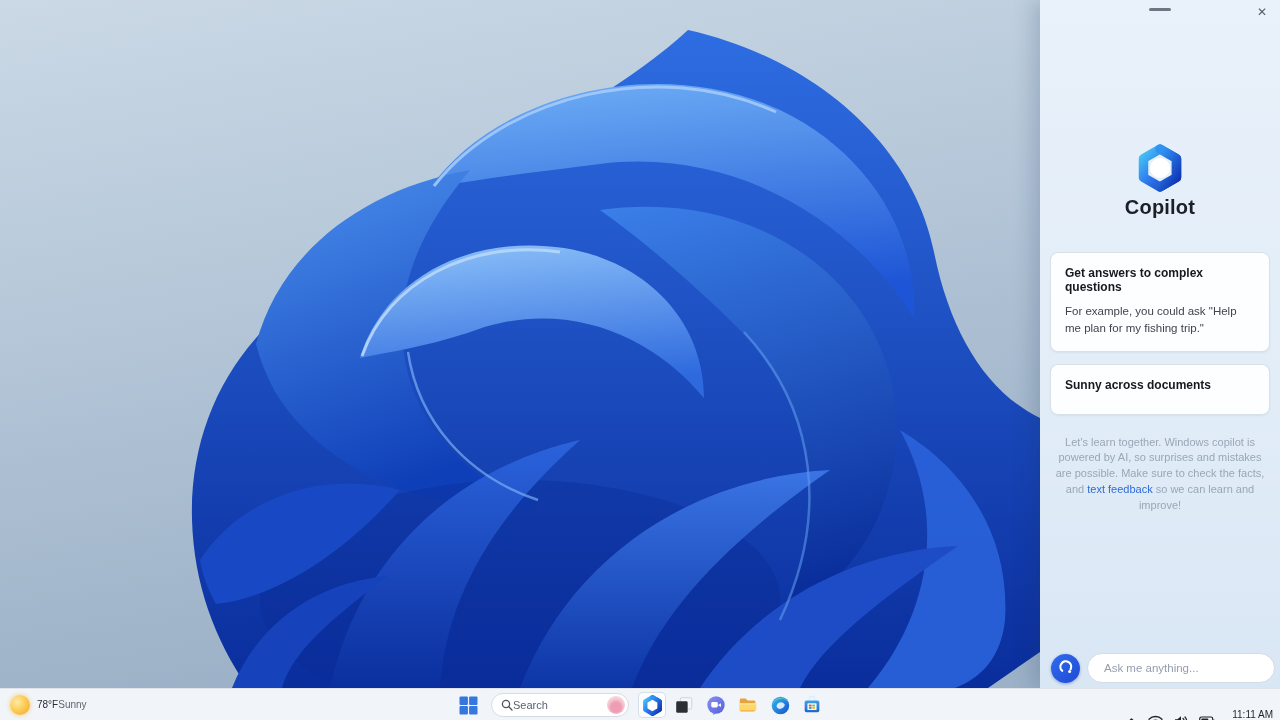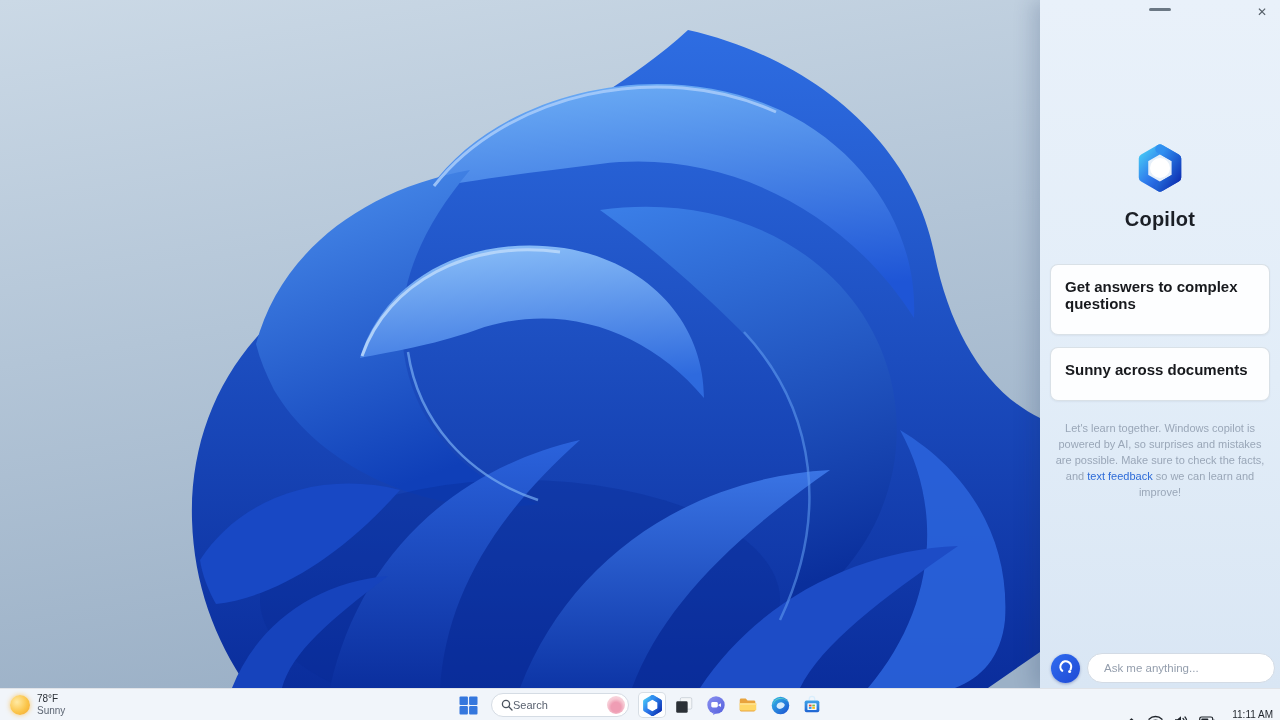--- a/index.html
+++ b/index.html
@@ -25,30 +25,30 @@
   .drag-handle {
     position:absolute; top:8px; left:50%; transform:translateX(-50%);
     width:22px; height:3px; border-radius:2px; background:#6b7884; cursor:pointer;
   }
   .close-btn {
     position:absolute; top:2px; right:8px; width:20px; height:20px;
     display:flex; align-items:center; justify-content:center;
     font-size:12px; color:#566069; cursor:pointer; border-radius:4px;
   }
   .panel-logo { margin-top:144px; width:48px; height:48px; }
-  .panel-title { margin-top:16px; font-size:20px; font-weight:700; color:#1b1f26; letter-spacing:.2px; }
+  .panel-title { margin-top:4px; font-size:20px; font-weight:700; color:#1b1f26; letter-spacing:.2px; }
   .cards { margin-top:33px; display:flex; flex-direction:column; gap:12px; width:220px; }
   .card {
     background:rgba(255,255,255,.93);
     border:1px solid rgba(150,168,185,.35);
     border-radius:8px; padding:13px 14px;
     box-shadow:0 1px 2px rgba(30,50,80,.06);
     cursor:pointer;
   }
-  .card h3 { margin:0 0 9px; font-size:15px; font-weight:700; color:#17191d; }
+  .card h3 { margin:0 0 9px; font-size:12px; font-weight:700; color:#17191d; }
   .card p  { margin:0; font-size:11.5px; line-height:1.5; color:#3f444c; }
   .disclaimer {
     margin-top:20px; width:216px; text-align:center;
     font-size:11px; line-height:1.45; color:#9aa7b8;
   }
   .disclaimer .fb-link { color:#2d6bd8; cursor:pointer; }
   .input-row {
     position:absolute; bottom:5px; left:11px; right:24px;
     display:flex; align-items:center; gap:7px;
   }
@@ -67,21 +67,21 @@
 
   
   .taskbar {
     position:absolute; left:0; top:688px; width:1280px; height:32px;
     background:#f1f5fa; border-top:1px solid rgba(0,0,0,.07);
   }
   .weather { position:absolute; left:10px; top:0; height:32px; display:flex; align-items:center; gap:7px; cursor:pointer; }
   .sun { width:20px; height:20px; border-radius:50%;
          background:radial-gradient(circle at 35% 35%, #ffeaa4 0%, #fbc54a 55%, #f2a32c 100%);
          box-shadow:0 0 5px rgba(250,190,80,.8); }
-  .weather-text { display:flex; flex-direction:column; line-height:1.2; }
+  .weather-text { display:flex; flex-direction:row; line-height:1.2; }
   .temp { font-size:10px; color:#2a2f36; }
   .cond { font-size:10px; color:#5d6673;text-align:center; }
 
   .center-icons { position:absolute; left:50%; top:0; transform:translateX(-50%);
                   height:32px; display:flex; align-items:center; gap:4px; }
   .tb-btn { width:28px; height:26px; border-radius:5px; display:flex; align-items:center;
             justify-content:center; cursor:pointer; }
   .tb-btn.active { background:rgba(255,255,255,.85); box-shadow:inset 0 0 0 1px rgba(120,140,160,.28); }
   .search-pill {
     width:138px; height:24px; border-radius:12px; background:#fff;
@@ -182,20 +182,21 @@
       <path d="M24 5 L40.5 14.5 V33.5 L24 43 L7.5 33.5 V14.5 Z" fill="none" stroke="url(#cp1)" stroke-width="9.5" stroke-linejoin="round"></path>
       <path d="M24 5 L40.5 14.5 V33.5 L24 43" fill="none" stroke="url(#cp2)" stroke-width="9.5" stroke-linejoin="round" stroke-linecap="round" opacity="0.85"></path>
       <circle cx="24" cy="24" r="8.5" fill="#ffffff"></circle>
     </svg>
 
     <div class="panel-title">Copilot</div>
 
     <div class="cards">
       <div class="card">
         <h3>Get answers to complex questions</h3>
+        <p>For example, you could ask "Help me plan for my fishing trip."</p>
       </div>
       <div class="card">
         <h3>Sunny across documents</h3>
       </div>
     </div>
 
     <div class="disclaimer"><span>Let's learn together. Windows copilot is powered by AI, so surprises and mistakes are possible. Make sure to check the facts, and </span><span class="fb-link">text feedback</span><span> so we can learn and improve!</span></div>
 
     <div class="input-row">
       <div class="input-icon">

